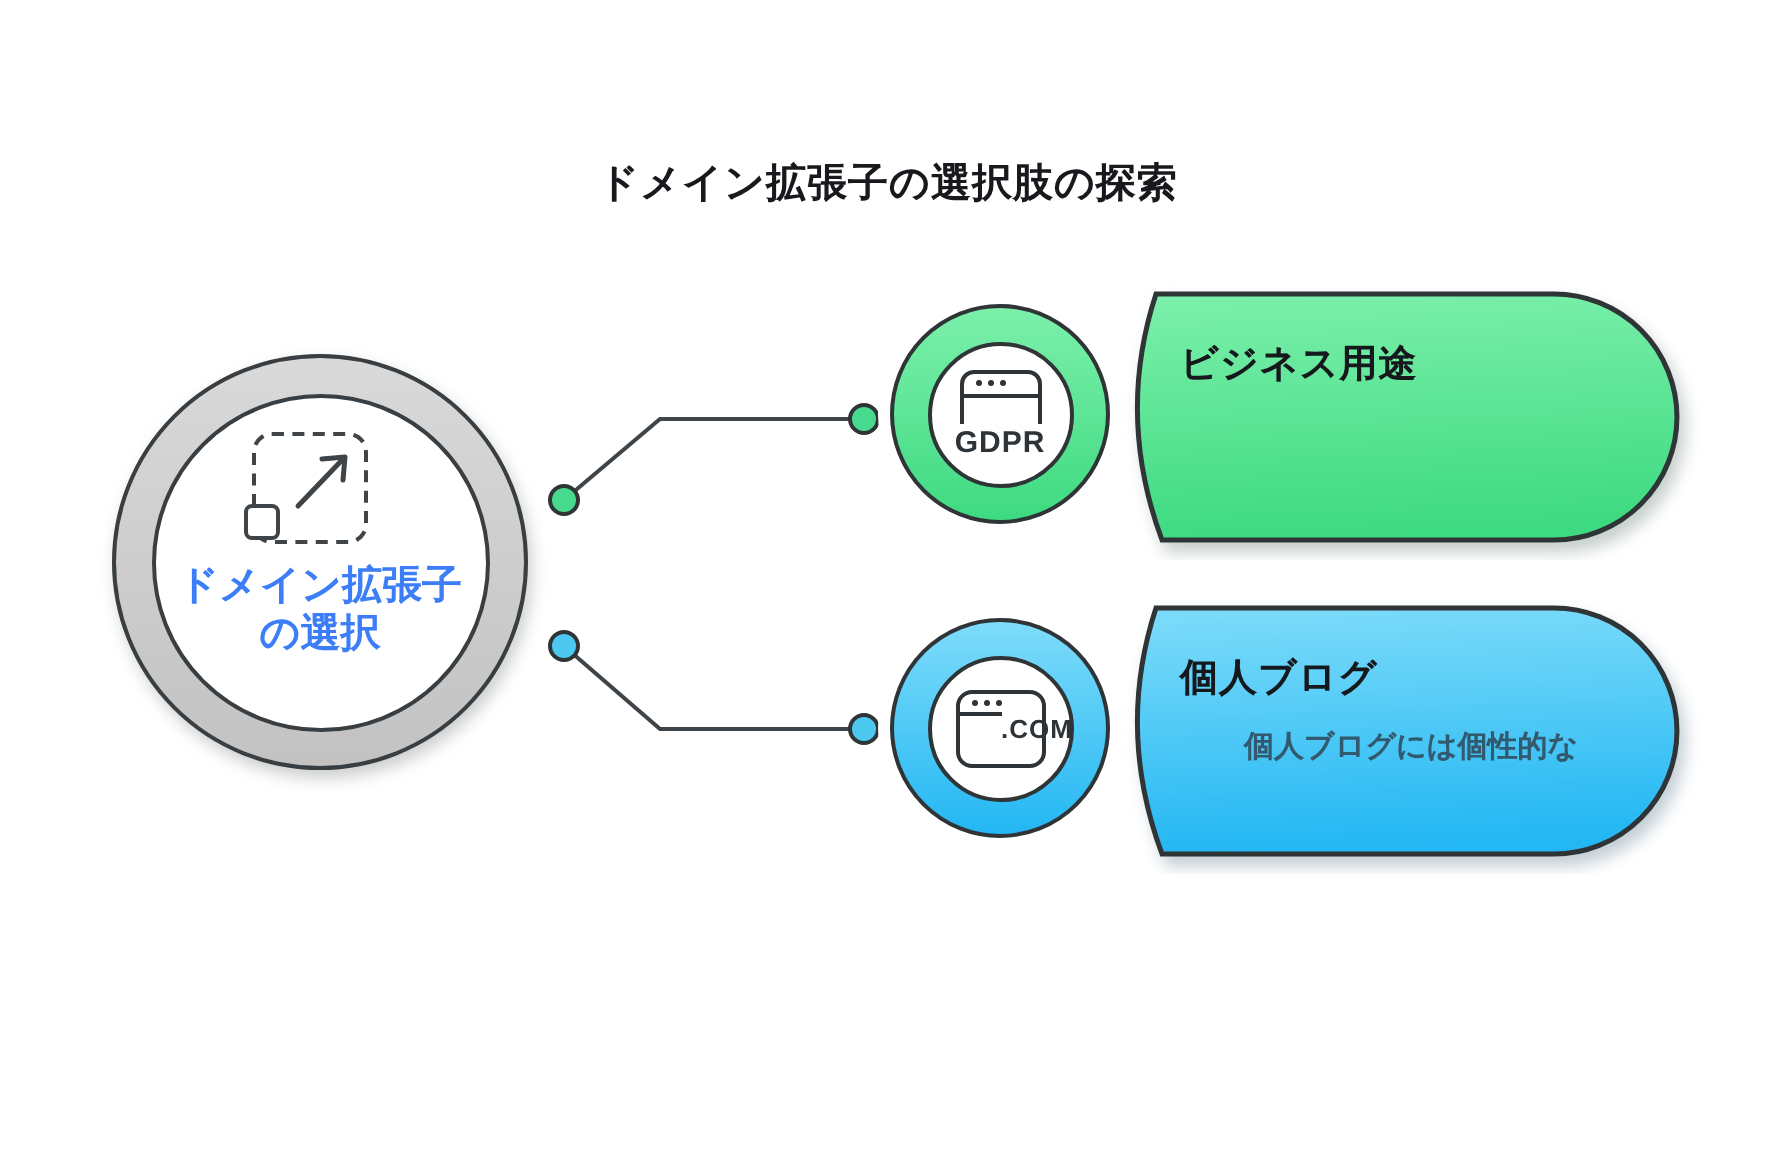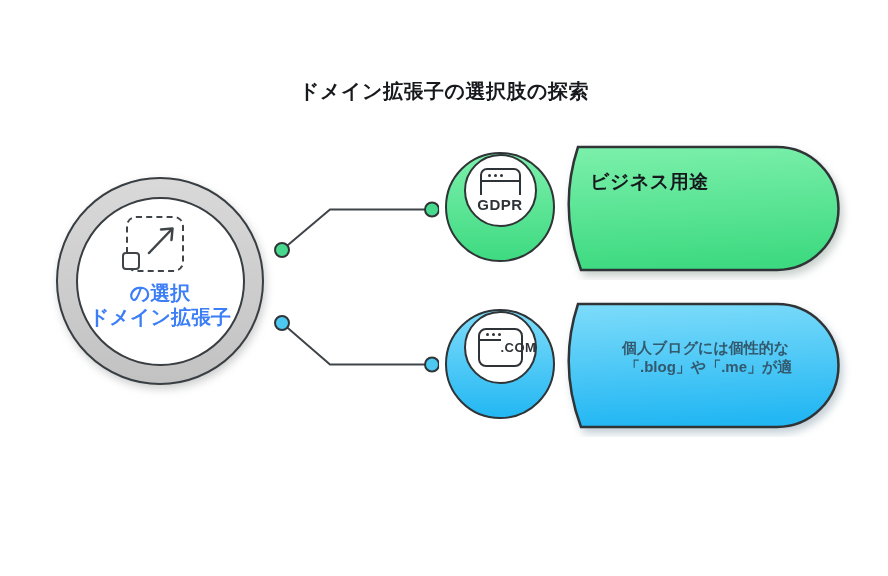--- a/index.html
+++ b/index.html
@@ -36,21 +36,21 @@
   .card{position:absolute;left:430px;width:430px;height:140px;}
   .card-business{top:140px;}
   .card-blog{top:297px;}
   svg.pill{position:absolute;left:0;top:0;}
   .pill-path{stroke:#2f3437;stroke-width:2.5;}
   .card-business .pill-path{filter:drop-shadow(3px 5px 4px rgba(105,130,115,0.38));}
   .card-blog .pill-path{filter:drop-shadow(3px 5px 4px rgba(95,125,145,0.38));}
 
   .badge{position:absolute;left:15px;top:12px;width:110px;height:110px;border-radius:50%;
          border:2.5px solid #2f3437;box-sizing:border-box;box-shadow:0 0 0 6px #ffffff;
-         display:flex;justify-content:center;}
+         display:flex;align-items:center;justify-content:center;}
   .card-business .badge{background:linear-gradient(180deg,#7cf0ab,#3eda81);}
   .card-blog .badge{background:linear-gradient(180deg,#7edcfa,#23b7f3);}
   .badge-inner{width:73px;height:73px;border-radius:50%;background:#ffffff;
                border:2.5px solid #2f3437;box-sizing:border-box;
                display:flex;flex-direction:column;align-items:center;justify-content:center;}
 
   
   .icon-window{display:flex;flex-direction:column;align-items:center;}
   .win-bar{width:41px;height:14px;border:2.5px solid #2e3338;border-radius:7px 7px 0 0;
            box-sizing:border-box;display:flex;align-items:center;padding-left:6px;gap:3px;}
@@ -94,22 +94,22 @@
     <div class="hub-ring">
       <div class="hub-inner"></div>
     </div>
     <div class="dash-box"></div>
     <svg class="hub-arrow" width="208" height="208" viewBox="0 0 208 208">
       <line x1="93" y1="76" x2="116" y2="52" stroke="#3f4449" stroke-width="2.5" stroke-linecap="round"></line>
       <polyline points="105,52.5 116.5,51.5 115.5,63" fill="none" stroke="#3f4449" stroke-width="2.5" stroke-linecap="round" stroke-linejoin="round"></polyline>
     </svg>
     <div class="mini-box"></div>
     <div class="hub-label">
+      <div>ドメイン拡張子</div>
       <div>の選択</div>
-      <div>ドメイン拡張子</div>
     </div>
   </div>
 
   <div class="card card-business">
     <svg class="pill" width="430" height="140" viewBox="0 0 430 140">
       <defs>
         <linearGradient id="gradBusiness" x1="0" y1="0" x2="0.1" y2="1">
           <stop offset="0" stop-color="#7cf0ab"></stop>
           <stop offset="1" stop-color="#3eda81"></stop>
         </linearGradient>
@@ -150,20 +150,20 @@
           <div class="win-full-bar">
               <i></i>
               <i></i>
               <i></i>
             </div>
           <div class="win-full-body">.COM</div>
         </div>
       </div>
     </div>
     <div class="card-text">
+      <div class="card-title">個人ブログ</div>
       <div class="card-desc">
         <div>個人ブログには個性的な</div>
-        <div class="indent">「.blog」や「.me」が適</div>
       </div>
     </div>
   </div>
 
 </div>
 
 </body></html>

